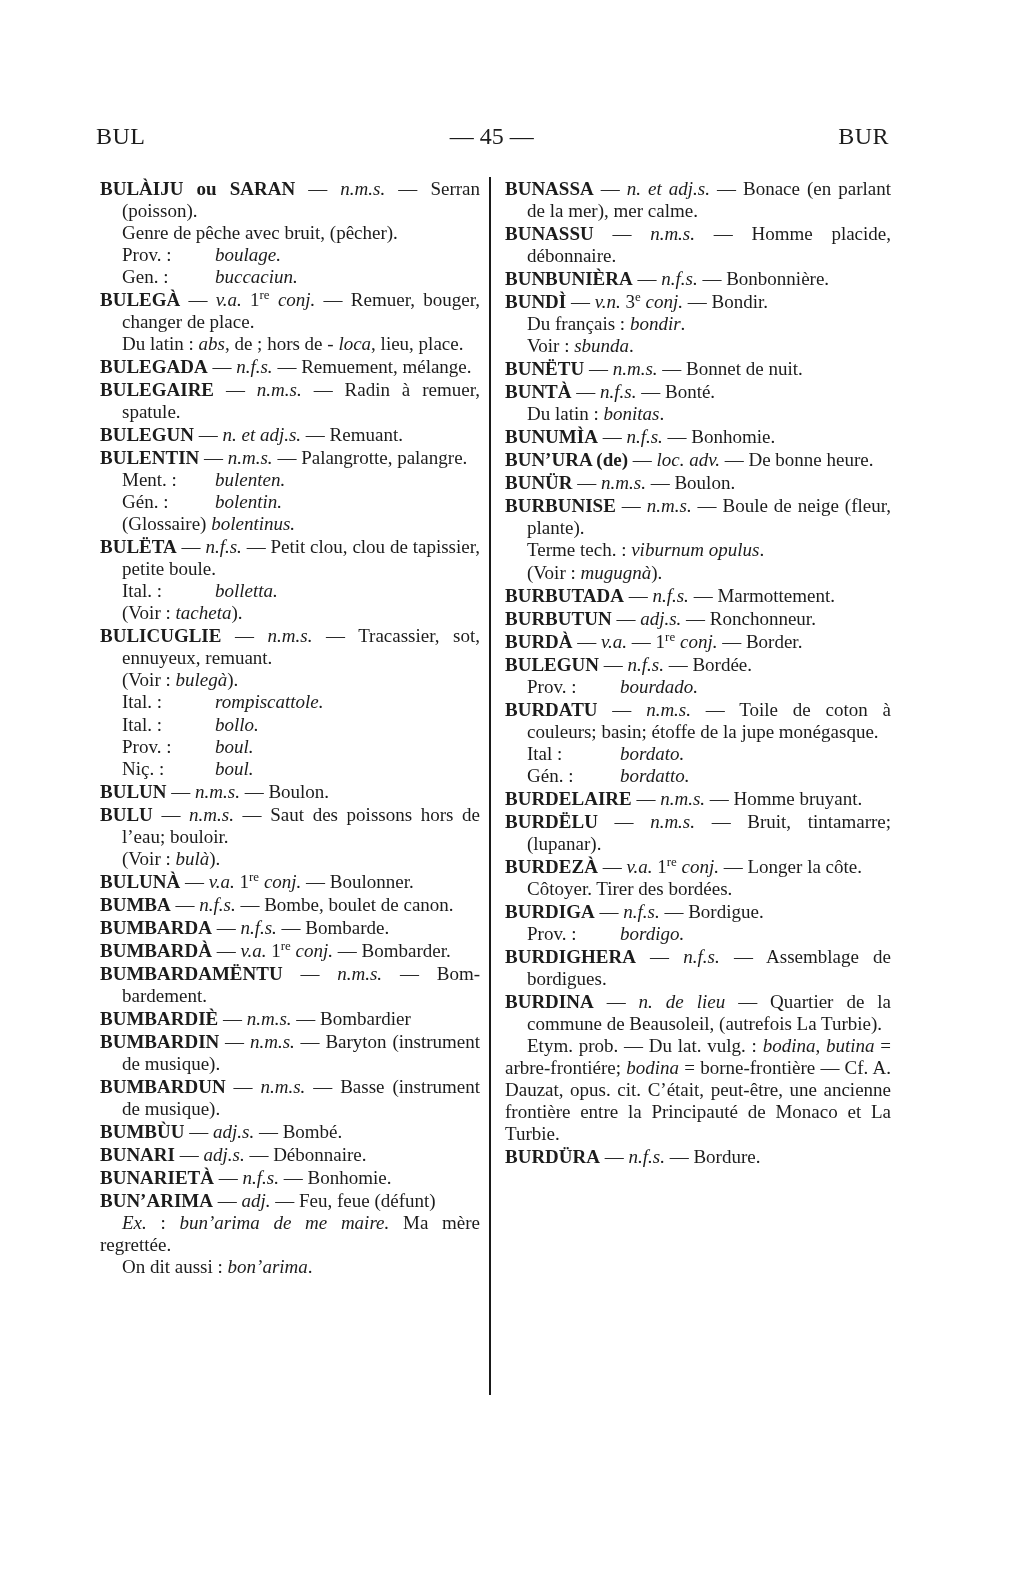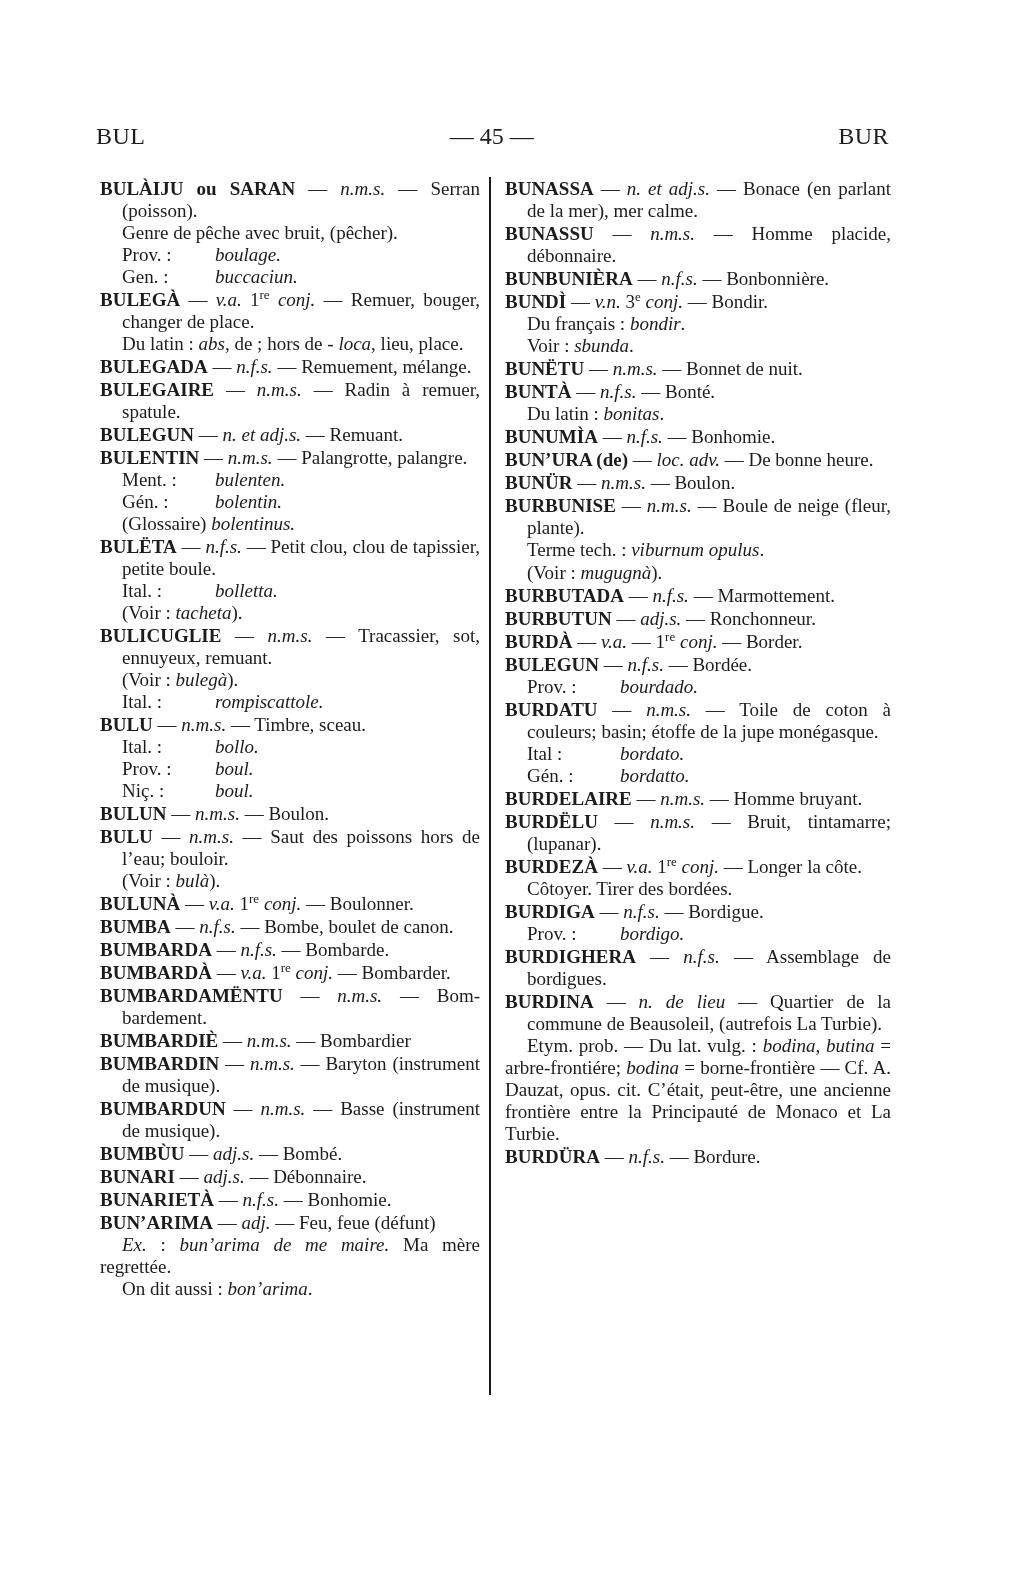--- a/index.html
+++ b/index.html
@@ -129,21 +129,20 @@
           <p class="para-main"><span class="seg-b">BULËTA</span><span class="seg-r"> — </span><span class="seg-i">n.f.s.</span><span class="seg-r"> — Petit clou, clou de tapissier, petite boule.</span></p>
           <p class="para-tab"><span class="tab-label">Ital. :</span><span class="seg-i">bolletta.</span></p>
           <p class="para-note"><span class="seg-r">(Voir : </span><span class="seg-i">tacheta</span><span class="seg-r">).</span></p>
         </div>
         <div class="entry">
           <p class="para-main"><span class="seg-b">BULICUGLIE</span><span class="seg-r"> — </span><span class="seg-i">n.m.s.</span><span class="seg-r"> — Tracassier, sot, ennuyeux, remuant.</span></p>
           <p class="para-note"><span class="seg-r">(Voir : </span><span class="seg-i">bulegà</span><span class="seg-r">).</span></p>
           <p class="para-tab"><span class="tab-label">Ital. :</span><span class="seg-i">rompiscattole.</span></p>
         </div>
         <div class="entry">
-          <p class="para-main"><span class="seg-b">BULU</span><span class="seg-r"> — </span><span class="seg-i">n.m.s.</span><span class="seg-r"> — Timbre, sceau.</span></p>
           <p class="para-tab"><span class="tab-label">Ital. :</span><span class="seg-i">bollo.</span></p>
           <p class="para-tab"><span class="tab-label">Prov. :</span><span class="seg-i">boul.</span></p>
           <p class="para-tab"><span class="tab-label">Niç. :</span><span class="seg-i">boul.</span></p>
         </div>
         <div class="entry">
           <p class="para-main"><span class="seg-b">BULUN</span><span class="seg-r"> — </span><span class="seg-i">n.m.s.</span><span class="seg-r"> — Boulon.</span></p>
         </div>
         <div class="entry">
           <p class="para-main"><span class="seg-b">BULU</span><span class="seg-r"> — </span><span class="seg-i">n.m.s.</span><span class="seg-r"> — Saut des poissons hors de l’eau; bouloir.</span></p>
           <p class="para-note"><span class="seg-r">(Voir : </span><span class="seg-i">bulà</span><span class="seg-r">).</span></p>

